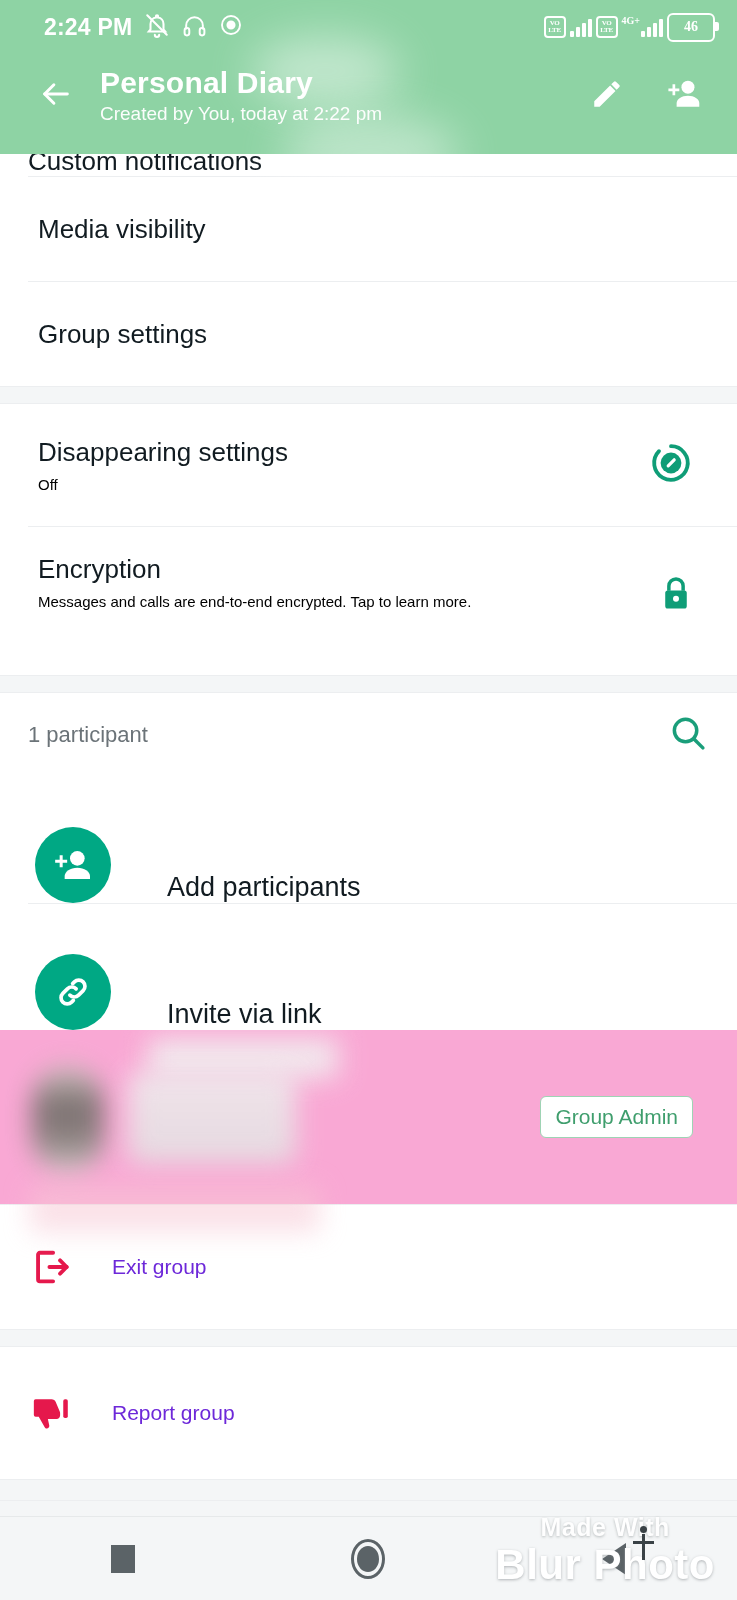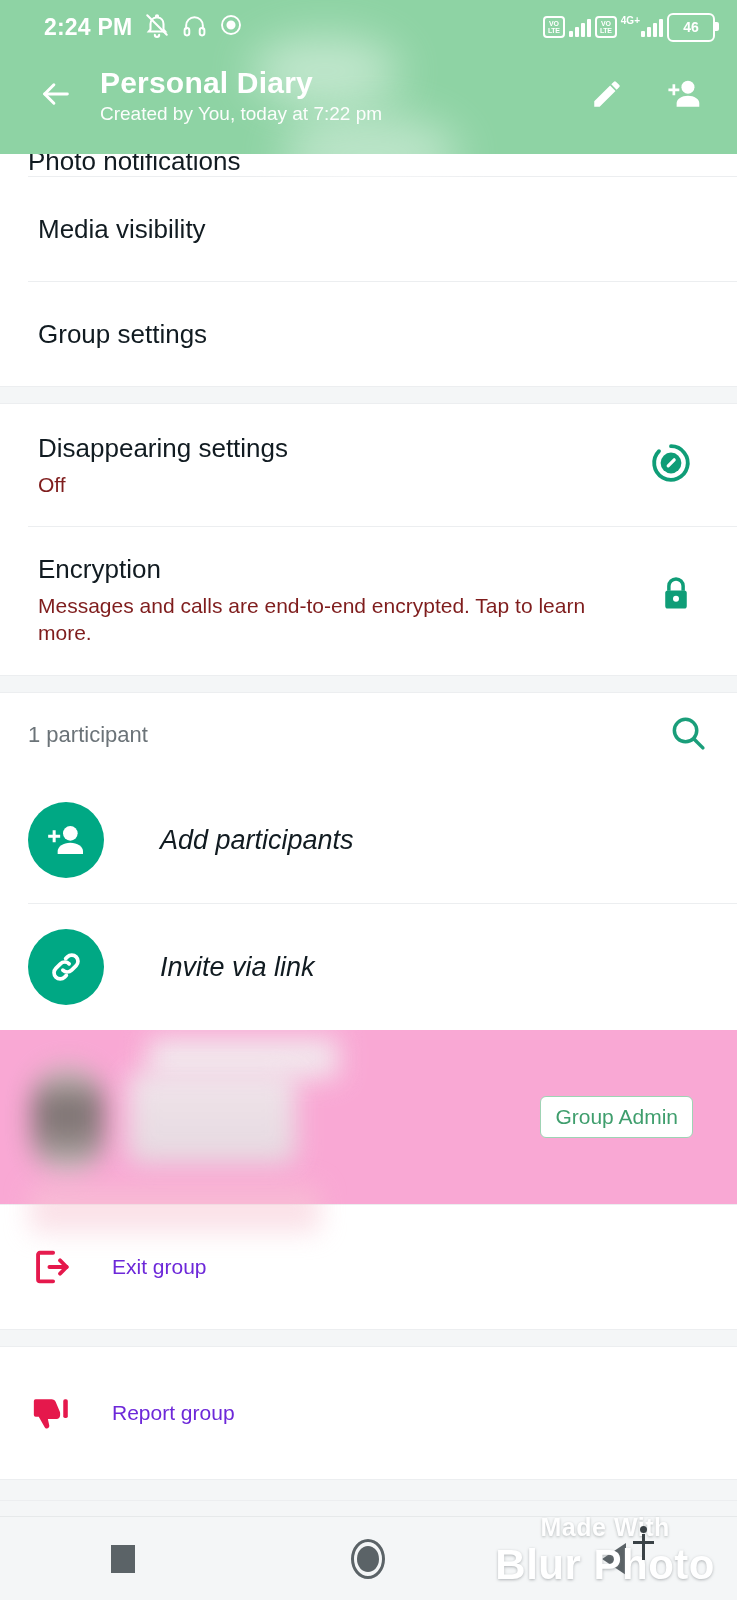--- a/index.html
+++ b/index.html
@@ -13,21 +13,21 @@
 
   
   .statusbar {
     height:54px; background:#8ed3a4;
     display:flex; align-items:center;
     padding:0 22px 0 44px;
     color:#ffffff;
   }
   .sb-left { display:flex; align-items:center; gap:12px; }
   .sb-time { font-size:23px; font-weight:bold; letter-spacing:.2px; }
-  .sb-right { margin-left:auto; display:flex; align-items:center; gap:4px; }
+  .sb-right { margin-left:auto; display:flex; align-items:center; gap:4px;font-family:Liberation Serif, serif; }
   .sb-ico { display:block; }
   .volte {
     width:22px; height:22px; border:2px solid #ffffff; border-radius:4px;
     font-size:7px; line-height:7px; font-weight:bold; color:#ffffff;
     display:flex; flex-direction:column; align-items:center; justify-content:center;
     letter-spacing:-0.3px;
   }
   .bars { display:flex; align-items:flex-end; gap:2px; height:20px; }
   .bars i { display:block; width:4px; background:#ffffff; border-radius:1px; }
   .bars i:nth-child(1){height:6px;} .bars i:nth-child(2){height:10px;}
@@ -61,38 +61,38 @@
   .gap { height:18px; background:#f4f6f7; border-top:1px solid #eceef0; border-bottom:1px solid #eceef0; }
 
   .row {
     position:relative; display:flex; align-items:center;
     padding:0 38px; min-height:104px;
   }
   .row.tall { min-height:120px; align-items:flex-start; padding-top:26px; }
   .divider { height:1px; background:#eceef0; margin-left:28px; }
 
   .row-title { font-size:26px; color:#111b21; line-height:1.25; }
-  .row-sub { font-size:21px; color:#7f1d1d; margin-top:6px; line-height:1.3; }
+  .row-sub { font-size:15px; color:#000000; margin-top:6px; line-height:1.3; }
   .row-sub.wide { max-width:600px; }
   .row-text { flex:1; }
   .row-end { position:absolute; right:42px; top:50%; transform:translateY(-50%); }
   .row.tall .row-end { top:auto; bottom:38px; transform:none; }
 
   
   .clipped { height:22px; overflow:hidden; position:relative; }
   .clipped .row-title {
     position:absolute; left:28px; bottom:-1px; font-size:26px; color:#111b21;
   }
 
   
   .part-head { display:flex; align-items:center; padding:0 28px; height:84px; }
   .part-count { font-size:22px; color:#6b7378; }
   .search-ico { margin-left:auto; }
 
-  .prow { display:flex; align-items:center; padding:0 28px; min-height:126px;font-style:italic; }
+  .prow { display:flex; align-items:flex-end; padding:0 35px; min-height:126px; }
   .avatar {
     width:76px; height:76px; border-radius:50%; background:#00a884;
     display:flex; align-items:center; justify-content:center; flex:0 0 76px;
   }
   .prow-label { margin-left:56px; font-size:27px; color:#111b21; }
 
   
   .blurred-row { position:relative; height:174px; overflow:hidden; background:#f9a8d4; }
   .blur-avatar {
     position:absolute; left:32px; top:36px; width:72px; height:108px;
@@ -220,21 +220,21 @@
     <div class="back-btn">
       <span>
         <svg width="40" height="34" viewBox="0 0 24 24" fill="none" stroke="#ffffff" stroke-width="2.1" stroke-linecap="round" stroke-linejoin="round">
           <path d="M20 12H4"></path>
             <path d="M10.5 5.5L4 12l6.5 6.5"></path>
         </svg>
       </span>
     </div>
     <div class="titlewrap">
       <div class="gtitle">Personal Diary</div>
-      <div class="gsub">Created by You, today at 7:22 pm</div>
+      <div class="gsub">Created by You, today at 2:22 pm</div>
     </div>
     <div class="appbar-actions">
       <div class="ab-icon">
         <span>
           <svg width="34" height="34" viewBox="0 0 24 24" fill="#ffffff">
             <path d="M3 17.2V21h3.8L18 9.8 14.2 6 3 17.2zM20.7 7.1a1 1 0 0 0 0-1.4l-2.4-2.4a1 1 0 0 0-1.4 0L15 5.2 18.8 9l1.9-1.9z"></path>
           </svg>
         </span>
       </div>
       <div class="ab-icon">
@@ -246,21 +246,21 @@
           </svg>
         </span>
       </div>
     </div>
   </div>
 
   <div class="content">
 
     <div class="card">
       <div class="clipped">
-        <div class="row-title">Photo notifications</div>
+        <div class="row-title">Custom notifications</div>
       </div>
       <div class="divider"></div>
 
       <div class="row">
         <div class="row-text">
           <div class="row-title">Media visibility</div>
         </div>
       </div>
       <div class="divider"></div>
 

